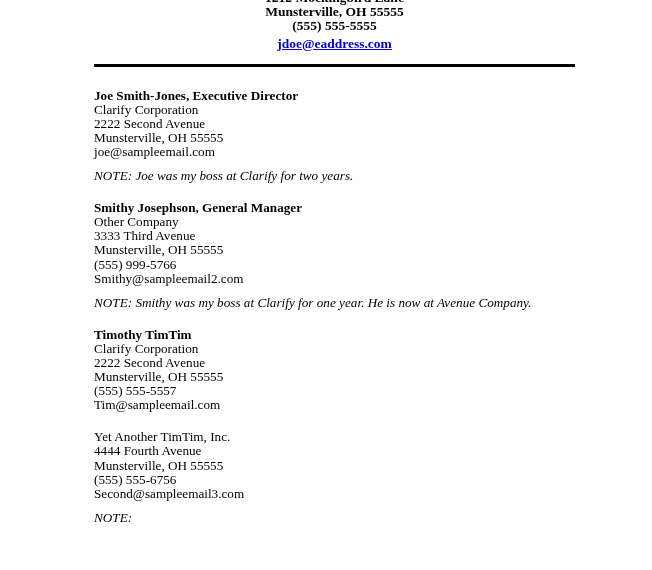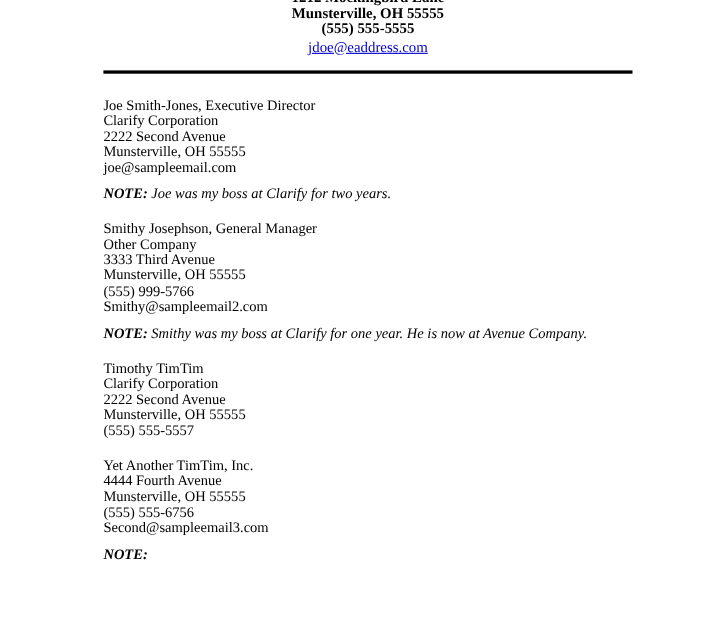--- a/index.html
+++ b/index.html
@@ -41,21 +41,21 @@
     padding-right: 77px;
   }
   .letterhead .lh-line {
     font-size: 13.5px;
     font-weight: bold;
     line-height: 14.2px;
     white-space: nowrap;
   }
   .letterhead .lh-email {
     font-size: 13.5px;
-    font-weight: normal;
+    font-weight: bold;
     line-height: 14.2px;
     color: #0000cc;
     text-decoration: underline;
     cursor: pointer;
   }
 
   .rule {
     height: 3px;
     background: #000000;
     margin-top: 12px;
@@ -65,38 +65,38 @@
 
   
   .entries {
     padding-top: 22px;
   }
   .entry {
     margin-bottom: 18px;
   }
   .entry-name {
     font-size: 13.2px;
-    font-weight: normal;
+    font-weight: bold;
     line-height: 14.1px;
     white-space: nowrap;
   }
   .entry-line {
     font-size: 13.2px;
     line-height: 14.1px;
     white-space: nowrap;
   }
   .entry-note {
     font-size: 13.2px;
     font-style: italic;
     line-height: 14.1px;
     margin-top: 10px;
     white-space: nowrap;
   }
   .entry-note .note-label {
-    font-weight: bold;
+    font-weight: normal;
     font-style: italic;
   }
 </style>
 </head>
 <body>
 
 <div class="page">
   <div class="doc-body">
 
     <div class="letterhead">
@@ -130,20 +130,21 @@
         <div class="entry-line">Smithy@sampleemail2.com</div>
         <div class="entry-note"><span class="note-label">NOTE:</span><span> Smithy was my boss at Clarify for one year. He is now at Avenue Company.</span></div>
       </div>
 
       <div class="entry">
         <div class="entry-name">Timothy TimTim</div>
         <div class="entry-line">Clarify Corporation</div>
         <div class="entry-line">2222 Second Avenue</div>
         <div class="entry-line">Munsterville, OH  55555</div>
         <div class="entry-line">(555) 555-5557</div>
+        <div class="entry-line">Tim@sampleemail.com</div>
       </div>
 
       <div class="entry">
         <div class="entry-line">Yet Another TimTim, Inc.</div>
         <div class="entry-line">4444 Fourth Avenue</div>
         <div class="entry-line">Munsterville, OH  55555</div>
         <div class="entry-line">(555) 555-6756</div>
         <div class="entry-line">Second@sampleemail3.com</div>
         <div class="entry-note"><span class="note-label">NOTE:</span><span></span></div>
       </div>

